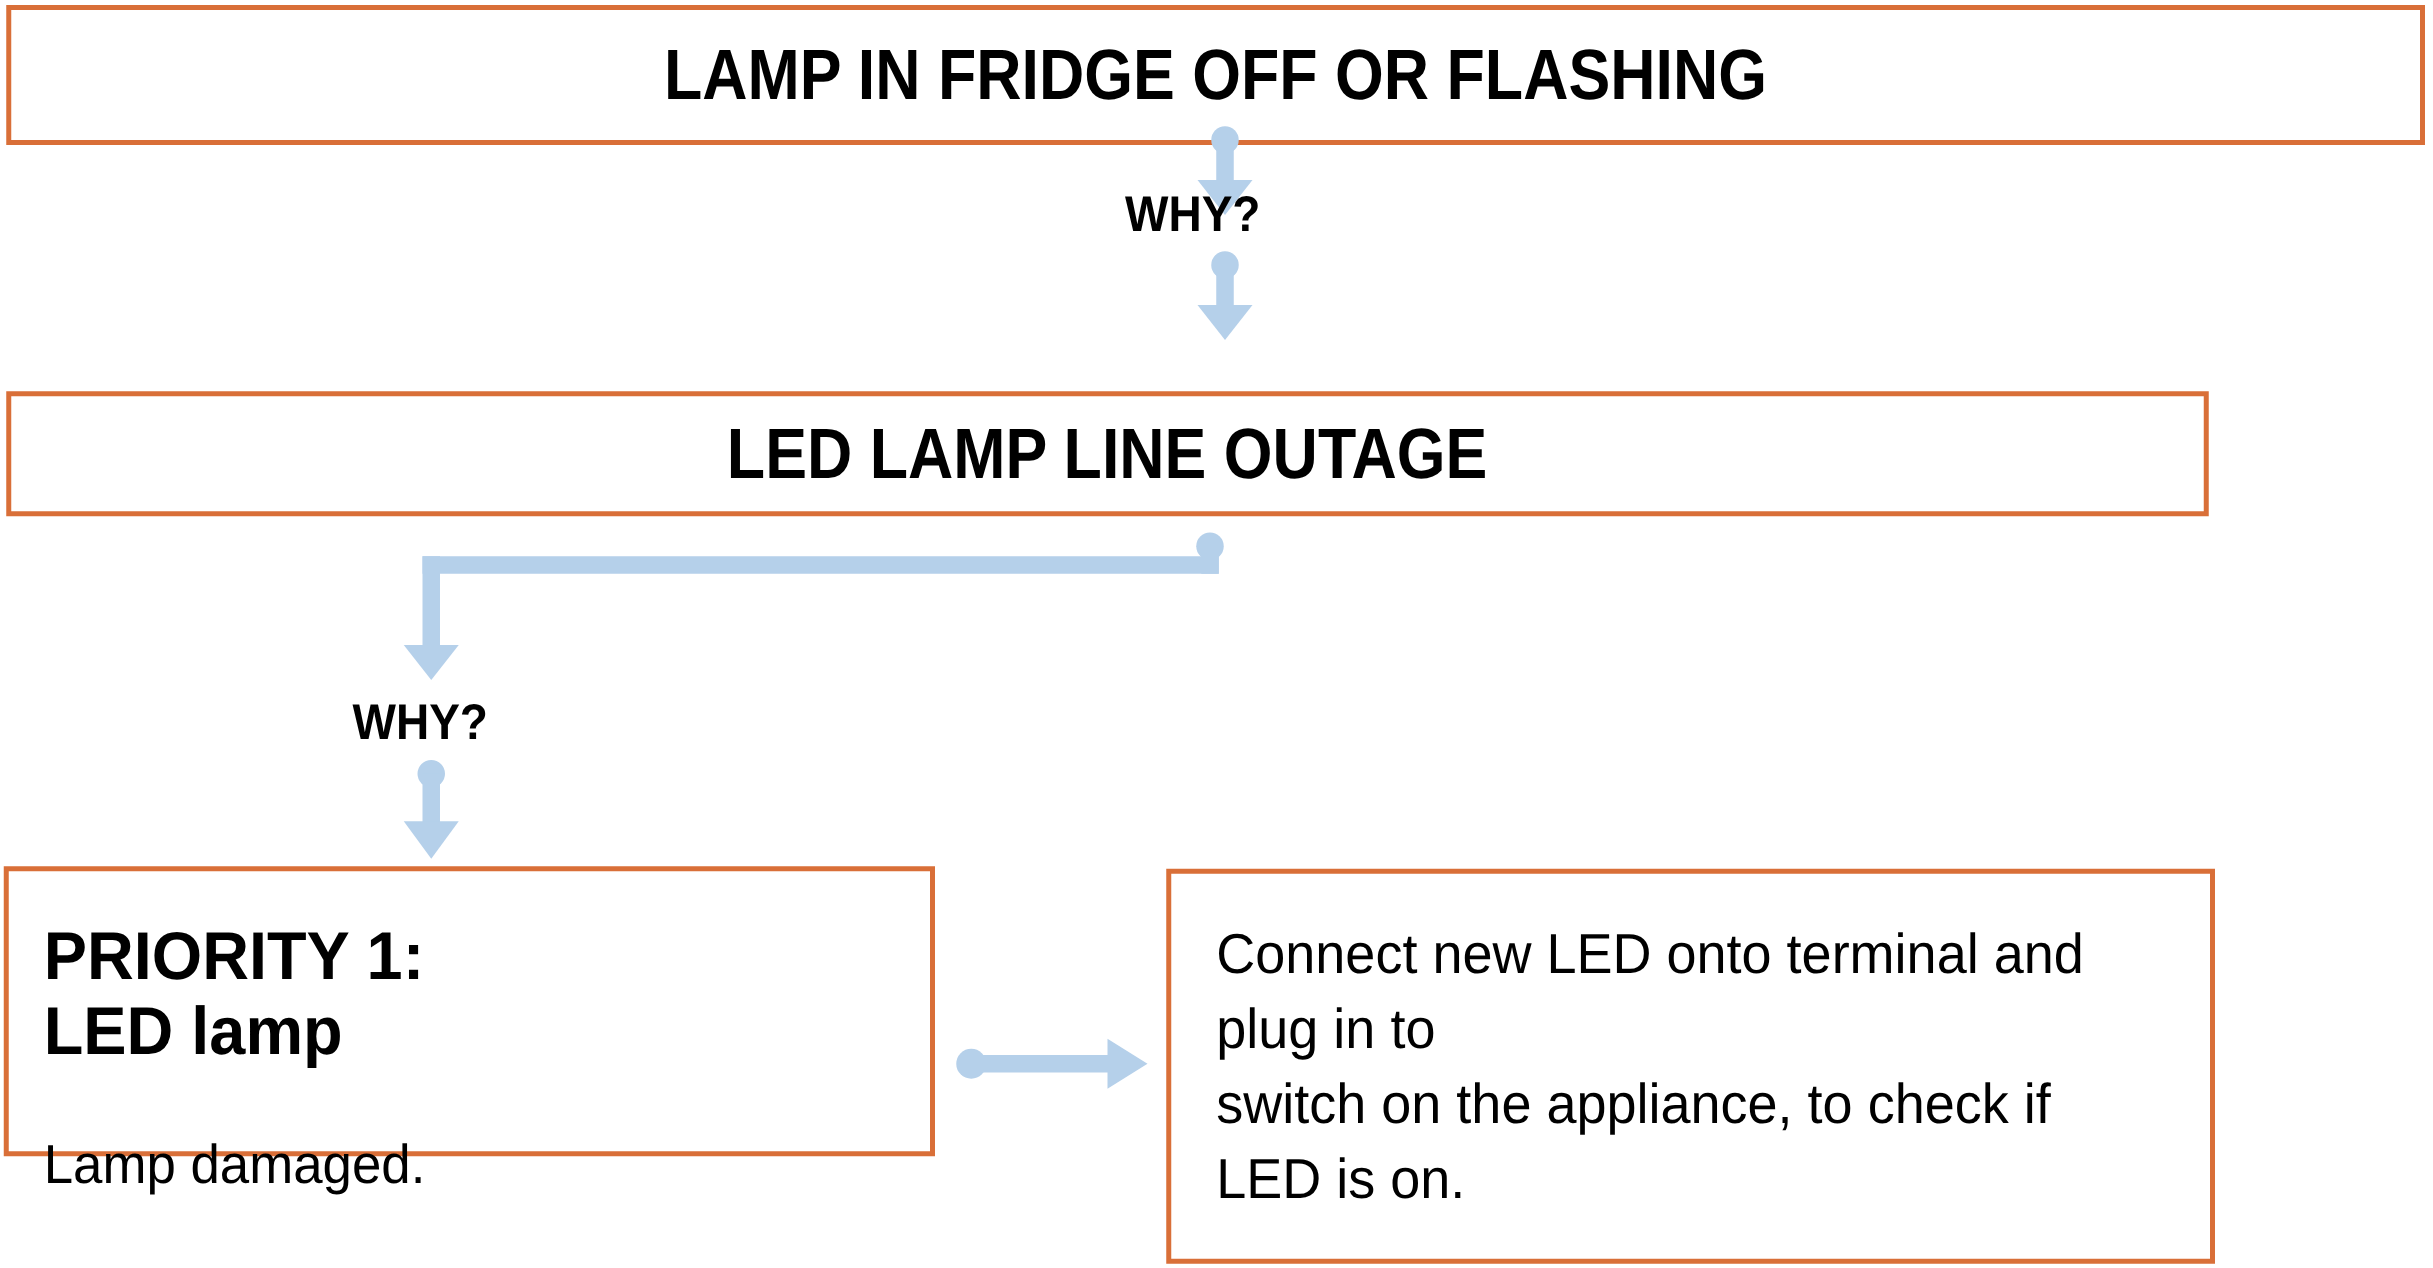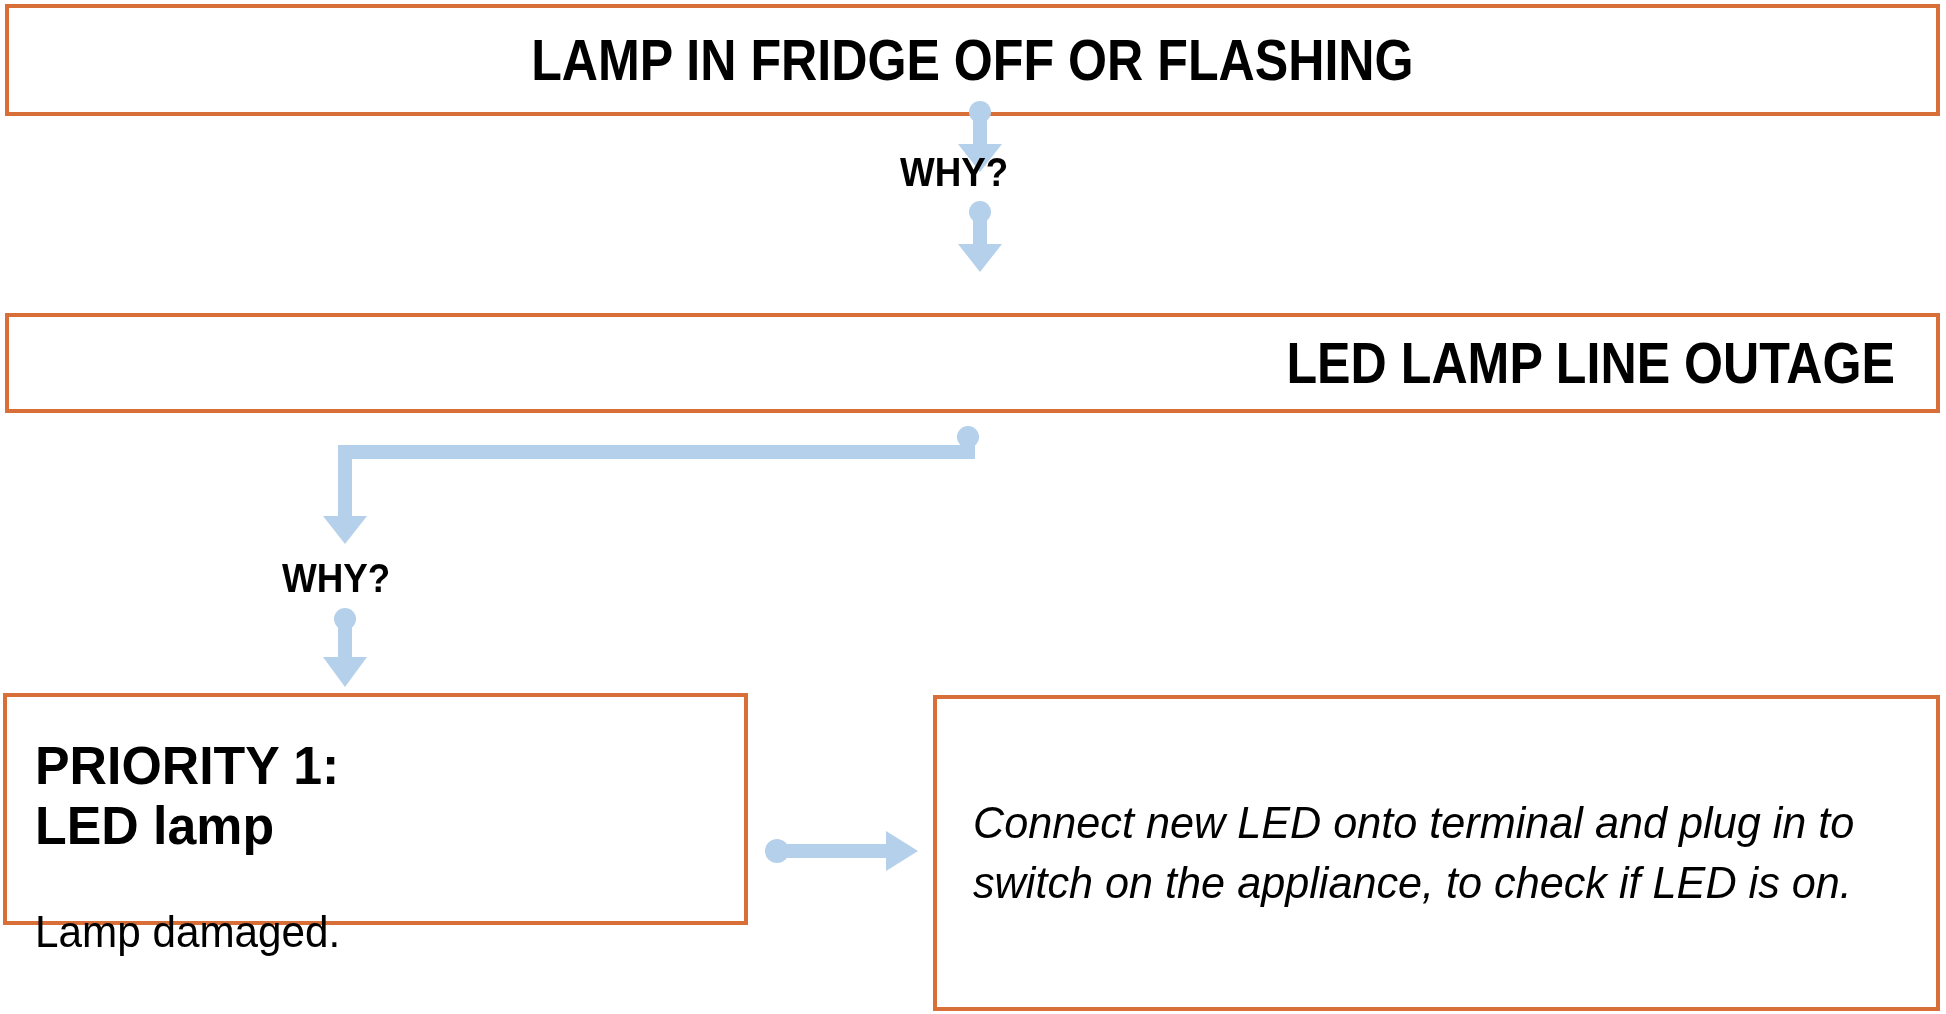--- a/index.html
+++ b/index.html
@@ -50,42 +50,40 @@
   #box-problem {
     left: 5px;
     top: 4px;
     width: 1935px;
     height: 112px;
   }
   
   #box-cause {
     left: 5px;
     top: 313px;
-    width: 1935px;
+    width: 1762px;
     height: 100px;
-    justify-content: flex-end;
   }
   
   #box-priority {
     left: 3px;
     top: 693px;
     width: 745px;
     height: 232px;
     padding: 38px 0 0 28px;
   }
   
   #box-action {
     left: 933px;
     top: 695px;
-    width: 1007px;
+    width: 839px;
     height: 316px;
     display: flex;
     align-items: center;
     padding: 0 36px;
-    font-style: italic;
   }
 
   .priority-title {
     font-weight: bold;
     font-size: 54px;
     line-height: 1.12;
     color: #000000;
     transform: scaleX(0.96);
     transform-origin: left center;
     white-space: pre-line;

